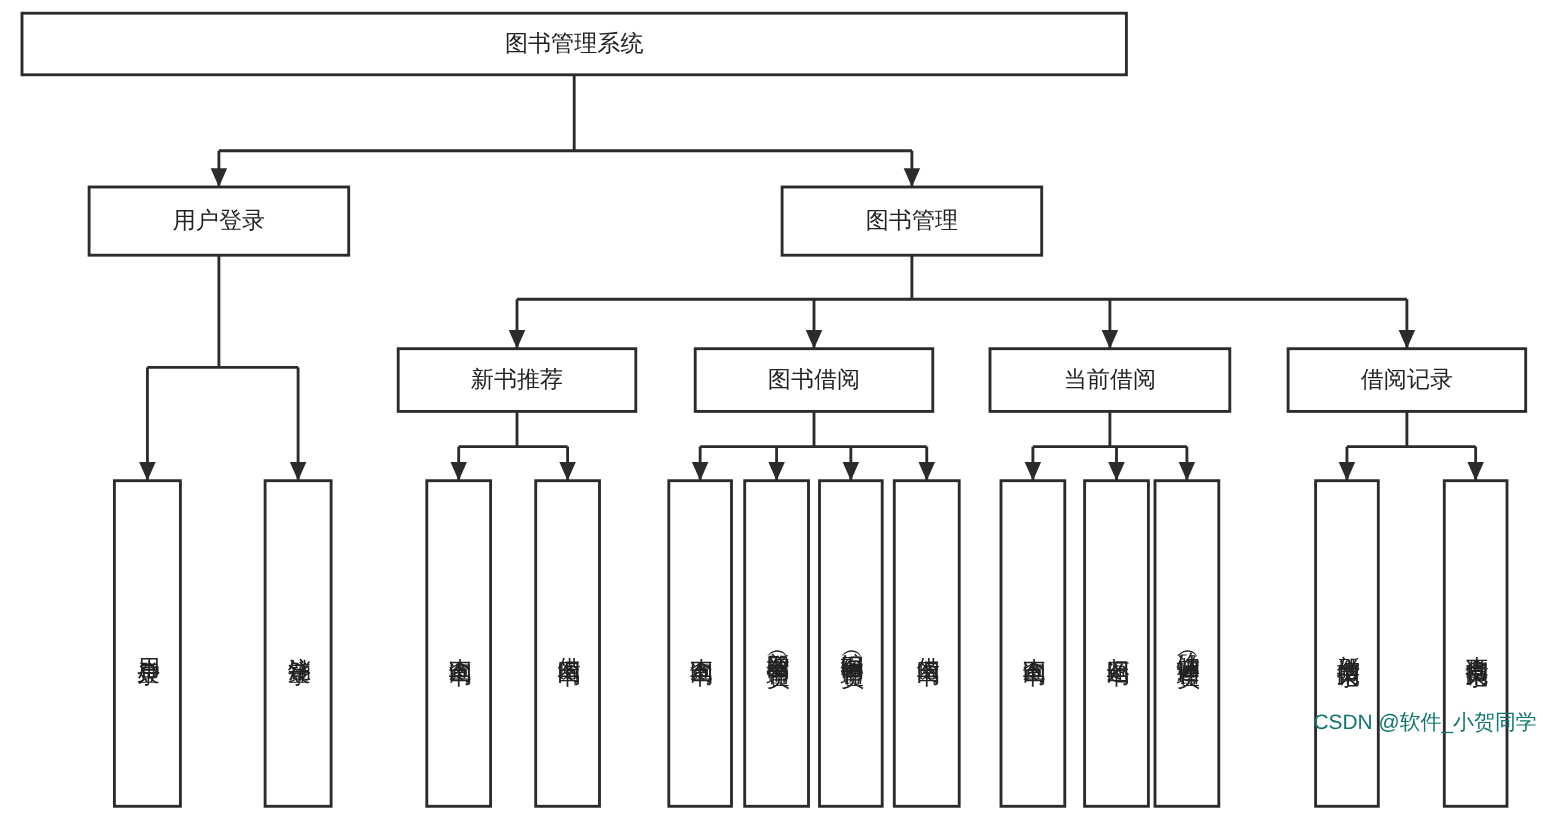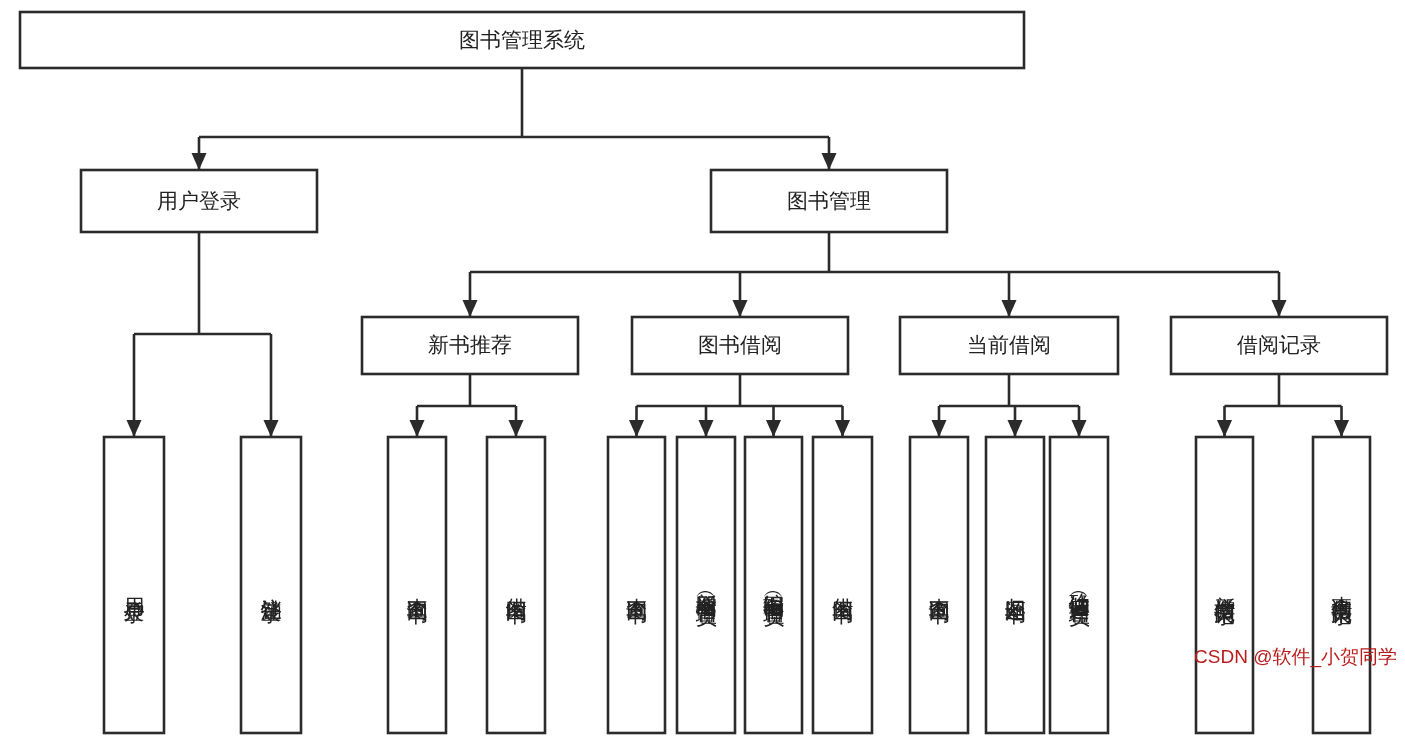--- a/index.html
+++ b/index.html
@@ -64,21 +64,21 @@
     text-align: center;
     white-space: nowrap;
     pointer-events: none;
   }
   .watermark {
     position: absolute;
     right: 8px;
     bottom: 4px;
     font-family: "Liberation Sans", "DejaVu Sans", sans-serif;
     font-size: 19px;
-    color: #b91c1c;
+    color: #0f766e;
     white-space: nowrap;
   }
 </style>
 </head>
 <body>
 
 <div id="diagram-root">
 
   <svg id="diagram-svg" viewBox="0 0 1405 747">
     <g id="connectors-layer">

